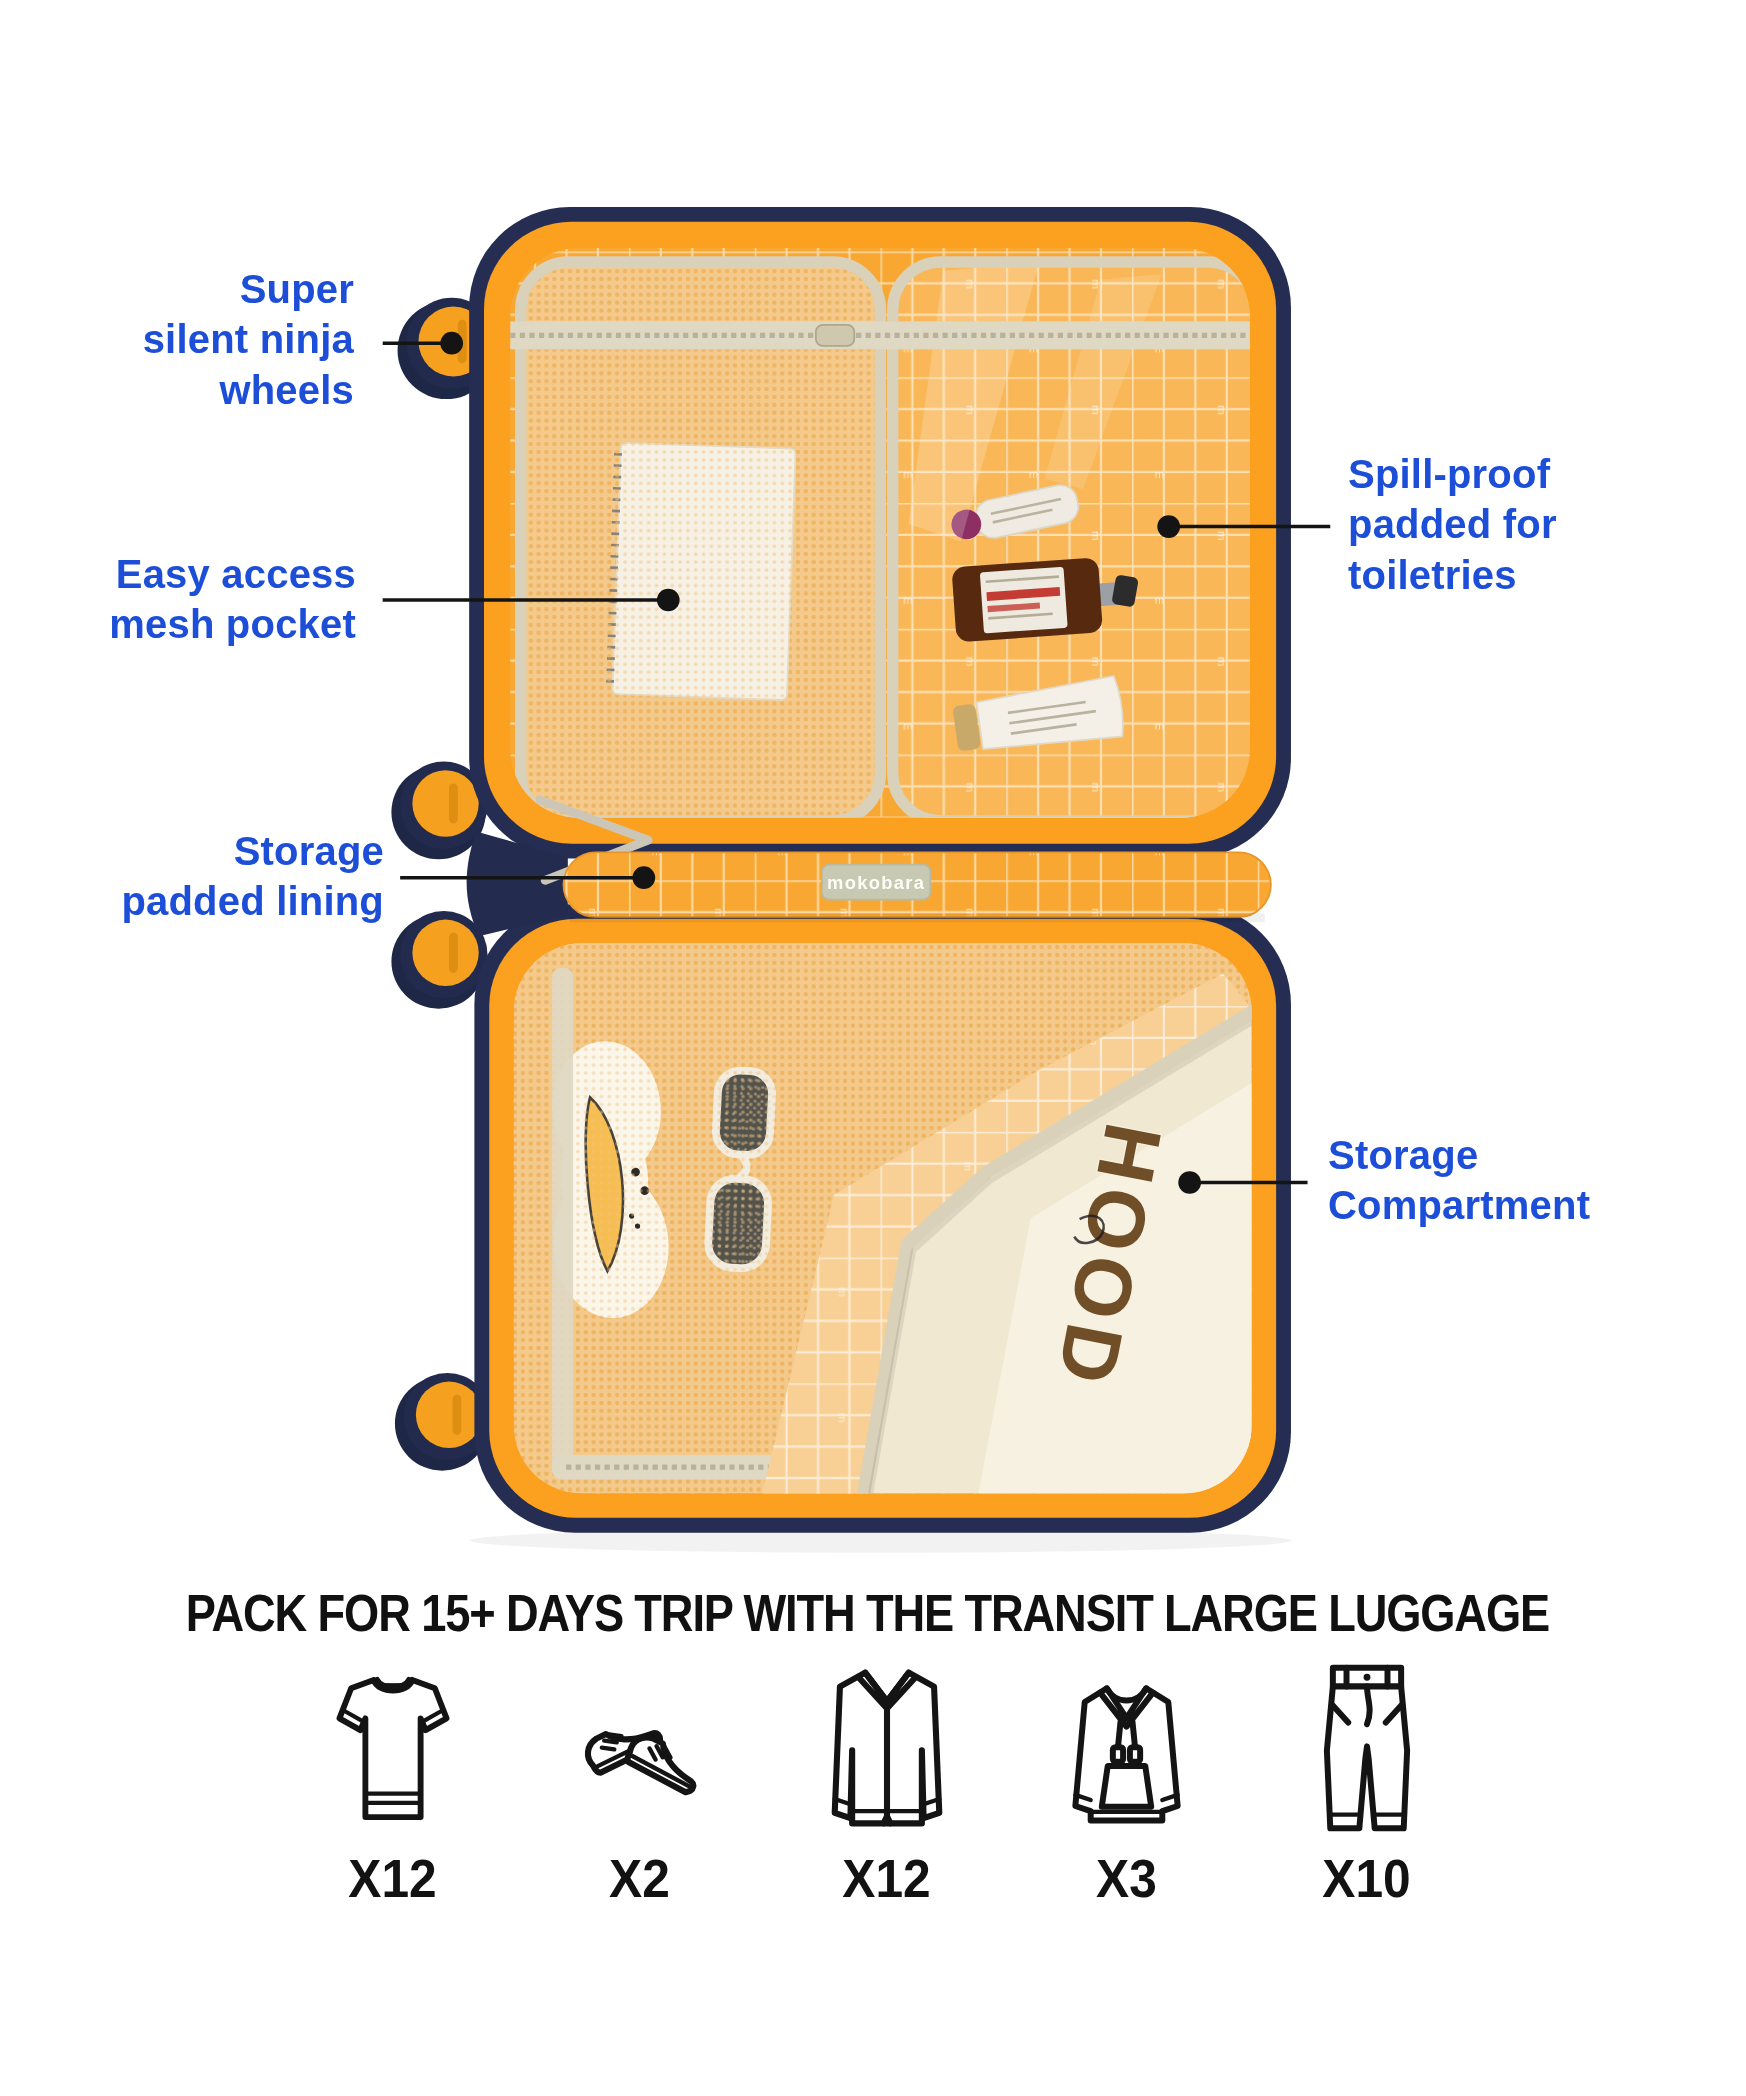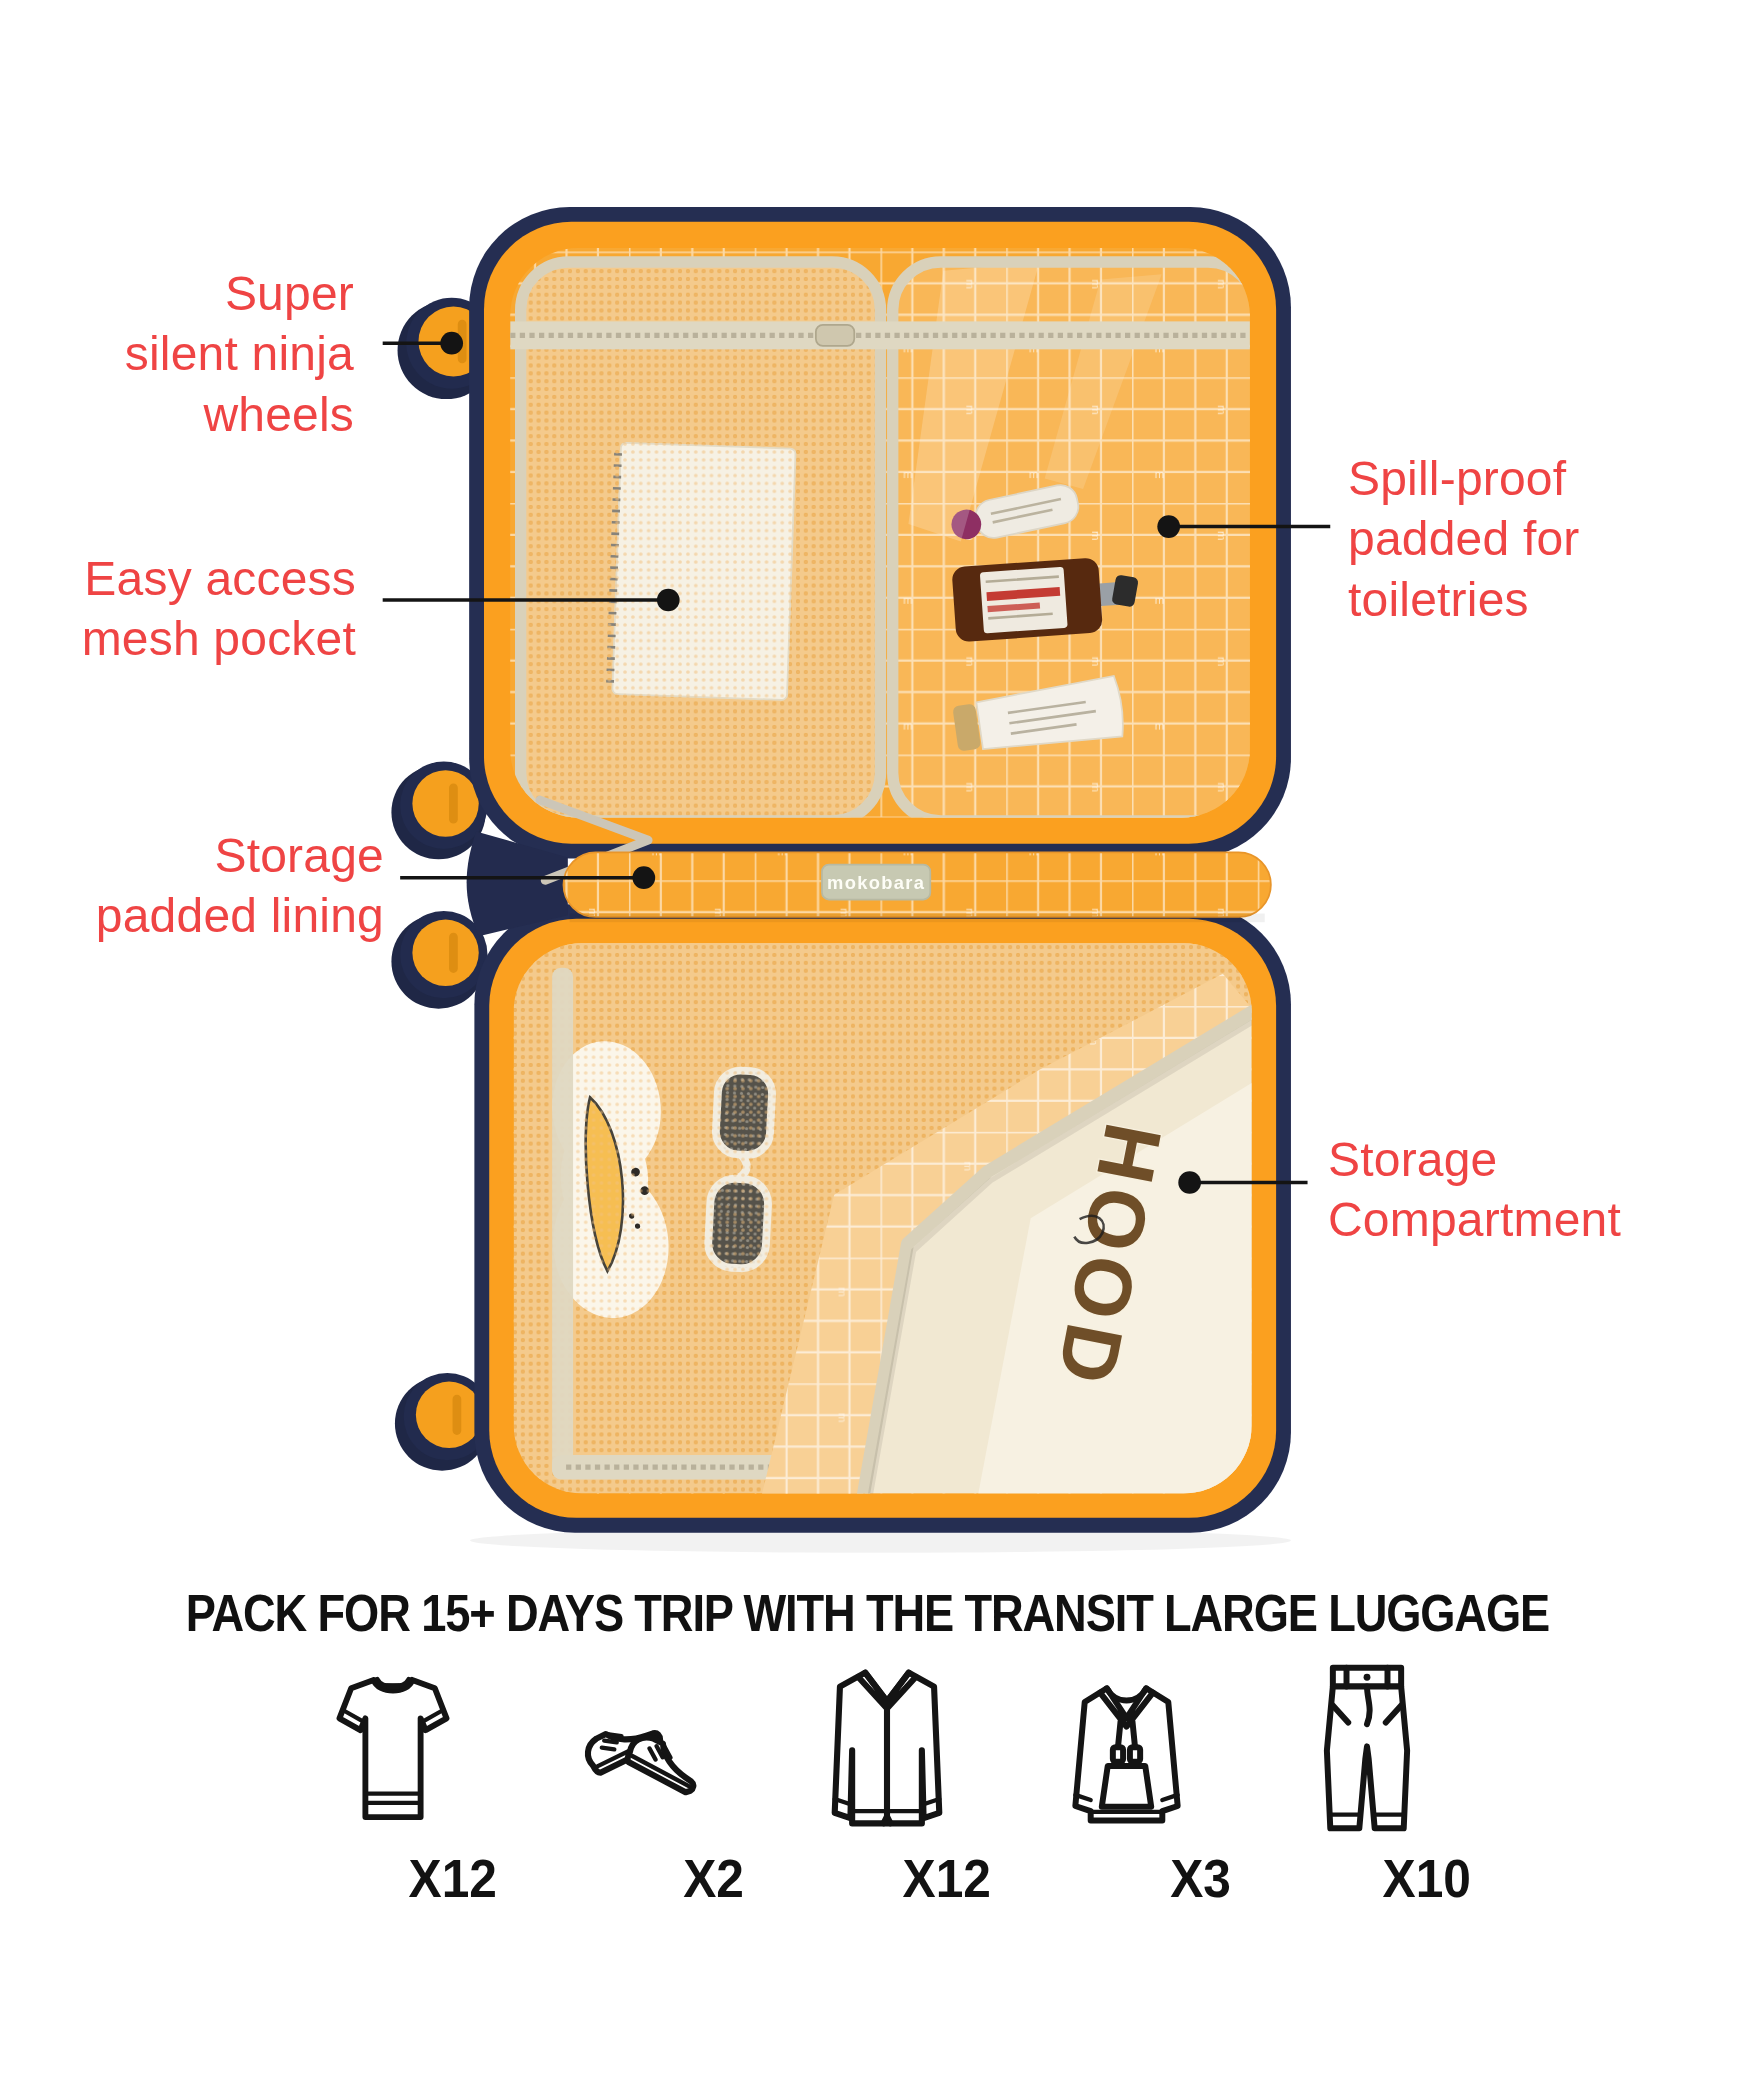--- a/index.html
+++ b/index.html
@@ -1,28 +1,28 @@
 <!DOCTYPE html>
 <html style="font-size:14px"><head>
 <meta charset="utf-8">
 <style>
   html,body{margin:0;padding:0;background:#fff;}
   body{width:1747px;height:2096px;position:relative;overflow:hidden;
        font-family:"Liberation Sans",sans-serif;color:#171717;}
   #stage{position:absolute;left:0;top:0;width:1747px;height:2096px;}
   svg text{font-family:"Liberation Sans",sans-serif;}
-  .callout{position:absolute;font-size:48px;line-height:1.26;font-weight:400;
-           color:#ef4444;white-space:pre-line;letter-spacing:0.2px;}
+  .callout{position:absolute;font-size:40px;line-height:1.26;font-weight:700;
+           color:#1d4ed8;white-space:pre-line;letter-spacing:0.2px;}
   .callout.right{text-align:right;}
   .callout.left{text-align:left;}
   .pack-heading{position:absolute;left:0;top:1583px;width:1735px;text-align:center;}
   .pack-heading span{display:inline-block;font-size:52px;font-weight:800;
       letter-spacing:-1.3px;transform:scaleX(.87);transform-origin:center;
       color:#111;white-space:nowrap;}
-  .pack-item{position:absolute;width:227px;top:1658px;text-align:right;}
+  .pack-item{position:absolute;width:227px;top:1658px;text-align:center;}
   .icon-box{height:180px;display:flex;align-items:center;justify-content:center;}
   .count{margin-top:8.7px;font-size:54px;font-weight:800;color:#121212;
          transform:scaleX(.92);transform-origin:center;}
   .picon{display:block;margin:0 auto;}
   .picon path,.picon rect{stroke:#141414;stroke-width:7;stroke-linejoin:round;
          stroke-linecap:round;fill:#fff;}
   .picon .ln{fill:none;}
   .picon .thin{stroke-width:5;fill:none;}
   .picon .solid{fill:#141414;stroke:none;}
 </style>

